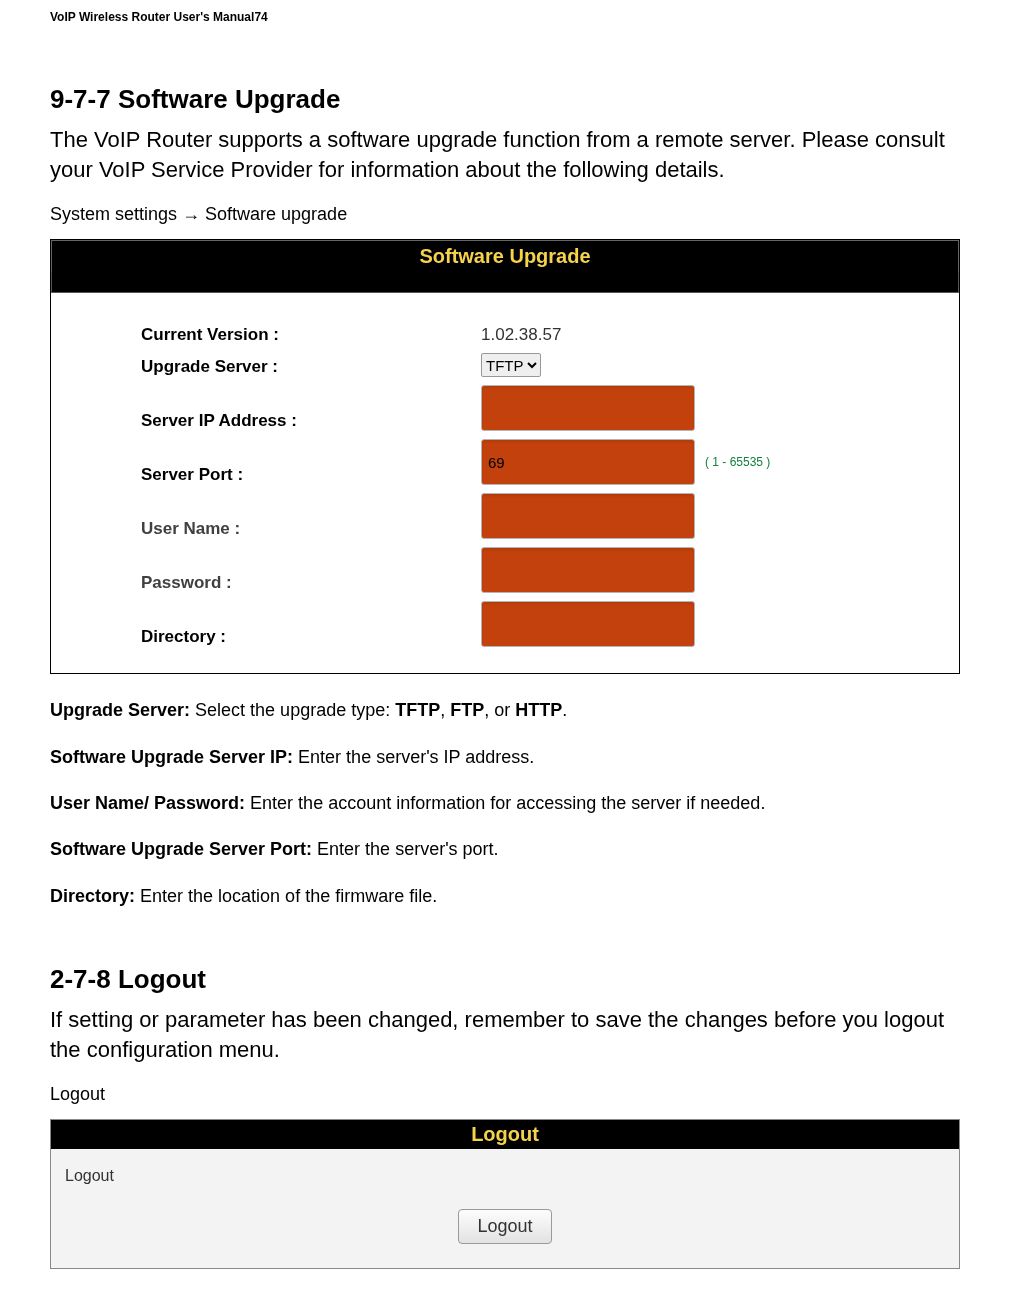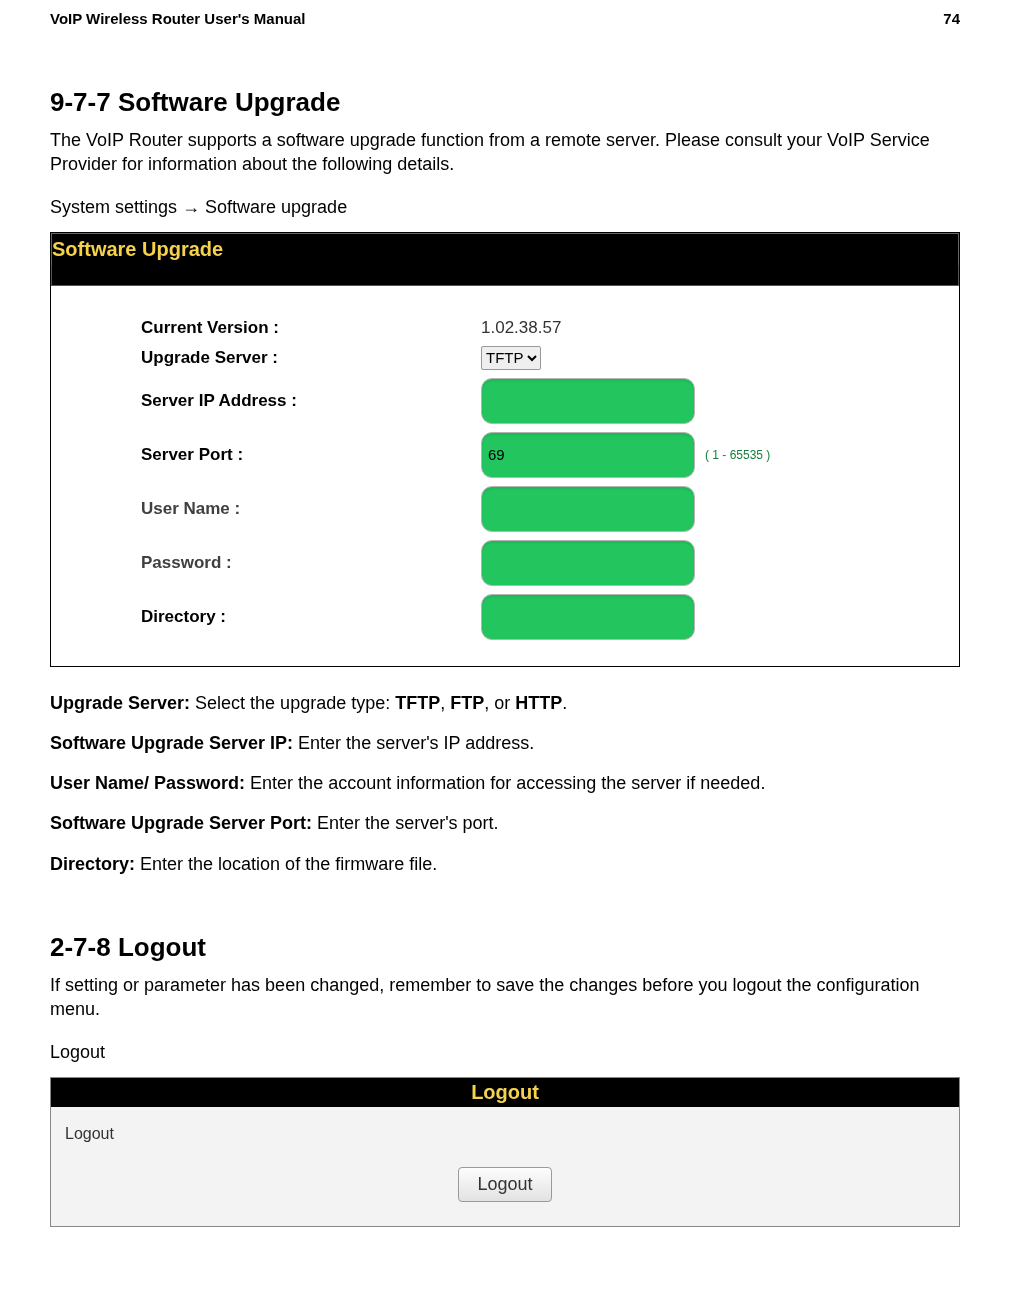--- a/index.html
+++ b/index.html
@@ -1,33 +1,33 @@
 <!DOCTYPE html>
 <html><head>
 <meta charset="utf-8">
 <style>
   html,body{margin:0;padding:0;font-family:Arial,Helvetica,sans-serif;color:#000;background:#fff}
   .page{width:1010px;min-height:1314px;box-sizing:border-box;padding:10px 50px 40px 50px}
-  .top-line{display:flex;justify-content:space-between;font-weight:bold;font-size:15px;margin-bottom:60px}
+  .top-line{display:flex;justify-content:flex-start;font-weight:bold;font-size:12px;margin-bottom:60px}
   .section-heading{font-weight:bold;font-size:26px;margin:0 0 10px 0}
-  .para{font-size:18px;line-height:1.35;margin:0 0 18px 0}
+  .para{font-size:22px;line-height:1.35;margin:0 0 18px 0}
   .path{font-size:18px;margin:20px 0 14px 0}
   .panel{border:1px solid #000;margin:8px 0 24px 0}
   .panel-title-bar{border:1px solid #666;border-bottom:none}
-  .panel-title{background:#000;color:#f5d24c;font-family:Verdana,Geneva,sans-serif;font-weight:bold;font-size:20px;text-align:left;padding:4px 0}
+  .panel-title{background:#000;color:#f5d24c;font-family:Verdana,Geneva,sans-serif;font-weight:bold;font-size:20px;text-align:center;padding:4px 0}
   .panel-blackstrip{background:#000;height:20px;border:1px solid #555;border-top:none}
   .panel-body{background:#fff;padding:28px 0 22px 0;font-family:Verdana,Geneva,sans-serif;font-size:17px}
-  .frow{display:flex;align-items:center;padding:4px 0}
+  .frow{display:flex;align-items:flex-end;padding:4px 0}
   .flabel{width:340px;padding-left:90px;font-weight:bold;color:#000}
   .flabel.dim{color:#404040}
   .fcontrol{display:flex;align-items:center;gap:10px;color:#333;font-weight:normal}
-  .txt{border:1px solid #b5b5b5;border-radius:11px;height:24px;width:200px;padding:10px 6px;font-size:15px;background:#22c55e;box-shadow:inset 0 2px 2px rgba(0,0,0,.08)}
+  .txt{border:1px solid #b5b5b5;border-radius:3px;height:24px;width:200px;padding:10px 6px;font-size:15px;background:#c2410c;box-shadow:inset 0 2px 2px rgba(0,0,0,.08)}
   .sel{border:1px solid #999;border-radius:2px;height:24px;font-size:15px;background:#efefef}
   .hint{font-size:12px;color:#15803d}
-  .def-list p{font-size:18px;margin:16px 0;line-height:1.35}
+  .def-list p{font-size:18px;margin:22px 0;line-height:1.35}
   .def-list b{font-weight:bold}
   .logout-panel{border:1px solid #888;margin:6px 0 24px 0}
   .logout-title{background:#000;color:#f5d24c;font-family:Verdana,Geneva,sans-serif;font-weight:bold;font-size:20px;text-align:center;padding:3px 0}
   .logout-body{background:#f3f3f3;padding:18px 14px 24px 14px;font-family:Verdana,Geneva,sans-serif}
   .logout-label{font-size:16px;color:#333;margin-bottom:24px;display:block}
   .logout-btn-row{text-align:center}
   .logout-btn{display:inline-block;border:1px solid #9a9a9a;border-radius:4px;
     background:linear-gradient(#fdfdfd,#e2e2e2);padding:6px 18px;font-size:18px;color:#333;font-family:inherit}
 </style>
 </head>

